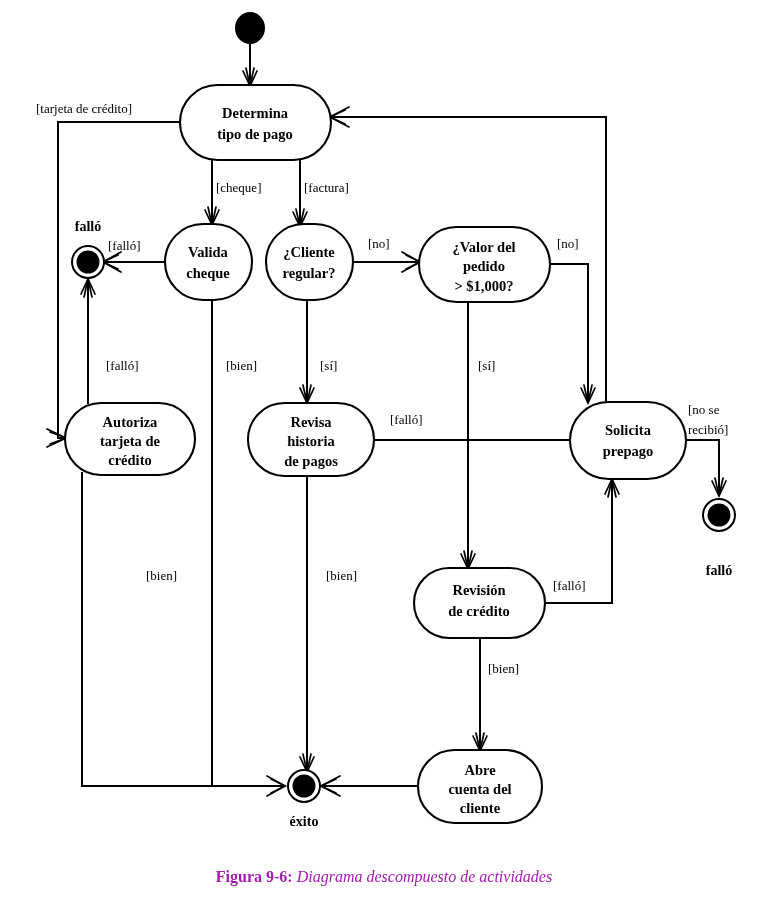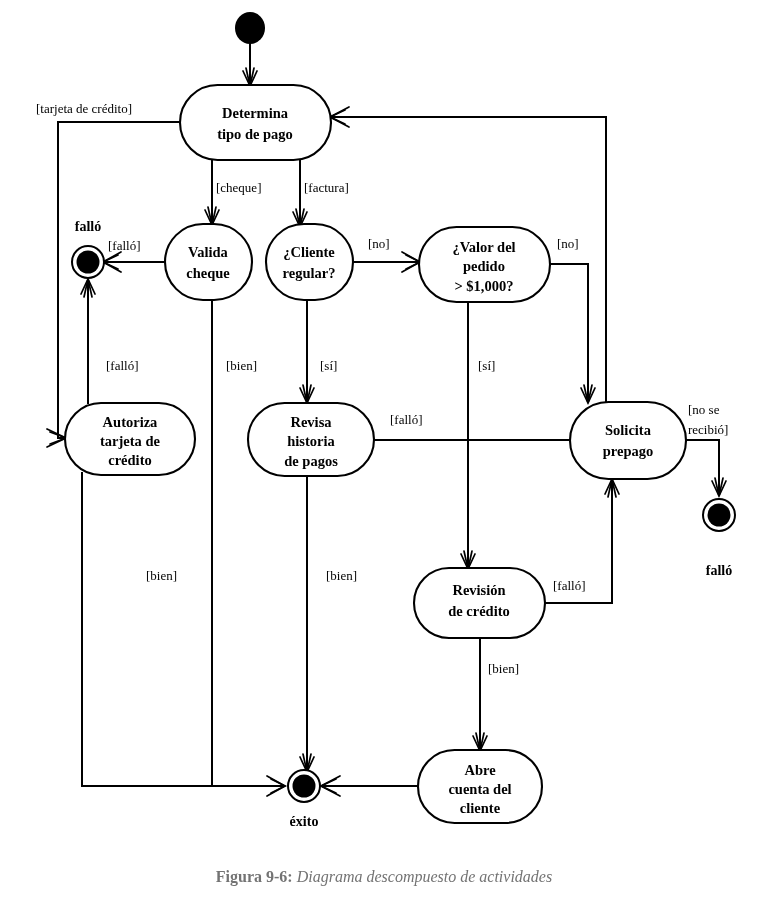--- a/index.html
+++ b/index.html
@@ -23,21 +23,21 @@
     font-weight:700;font-size:14px;text-anchor:middle;fill:#000;
   }
   .act-shape{fill:#ffffff;stroke:#000;stroke-width:2.1;}
   .edge{stroke:#000;stroke-width:2;fill:none;stroke-linecap:square;}
   .arrow-head{stroke:#000;stroke-width:1.7;fill:none;stroke-linecap:round;}
   .final-outer{fill:#ffffff;stroke:#000;stroke-width:2;}
   .final-inner{fill:#000;stroke:none;}
   .start-dot{fill:#000;stroke:none;}
   .caption{
     position:absolute;left:0;width:768px;text-align:center;
-    font-family:"Liberation Serif", serif;font-size:16px;color:#737373;
+    font-family:"Liberation Serif", serif;font-size:16px;color:#a21caf;
   }
   .caption .cap-num{font-weight:700;font-style:normal;}
   .caption .cap-txt{font-style:italic;font-weight:400;}
 </style>
 </head>
 <body>
 
 <div id="diagram-root">
 <svg id="uml" viewBox="0 0 768 920" xmlns="http://www.w3.org/2000/svg">
 

